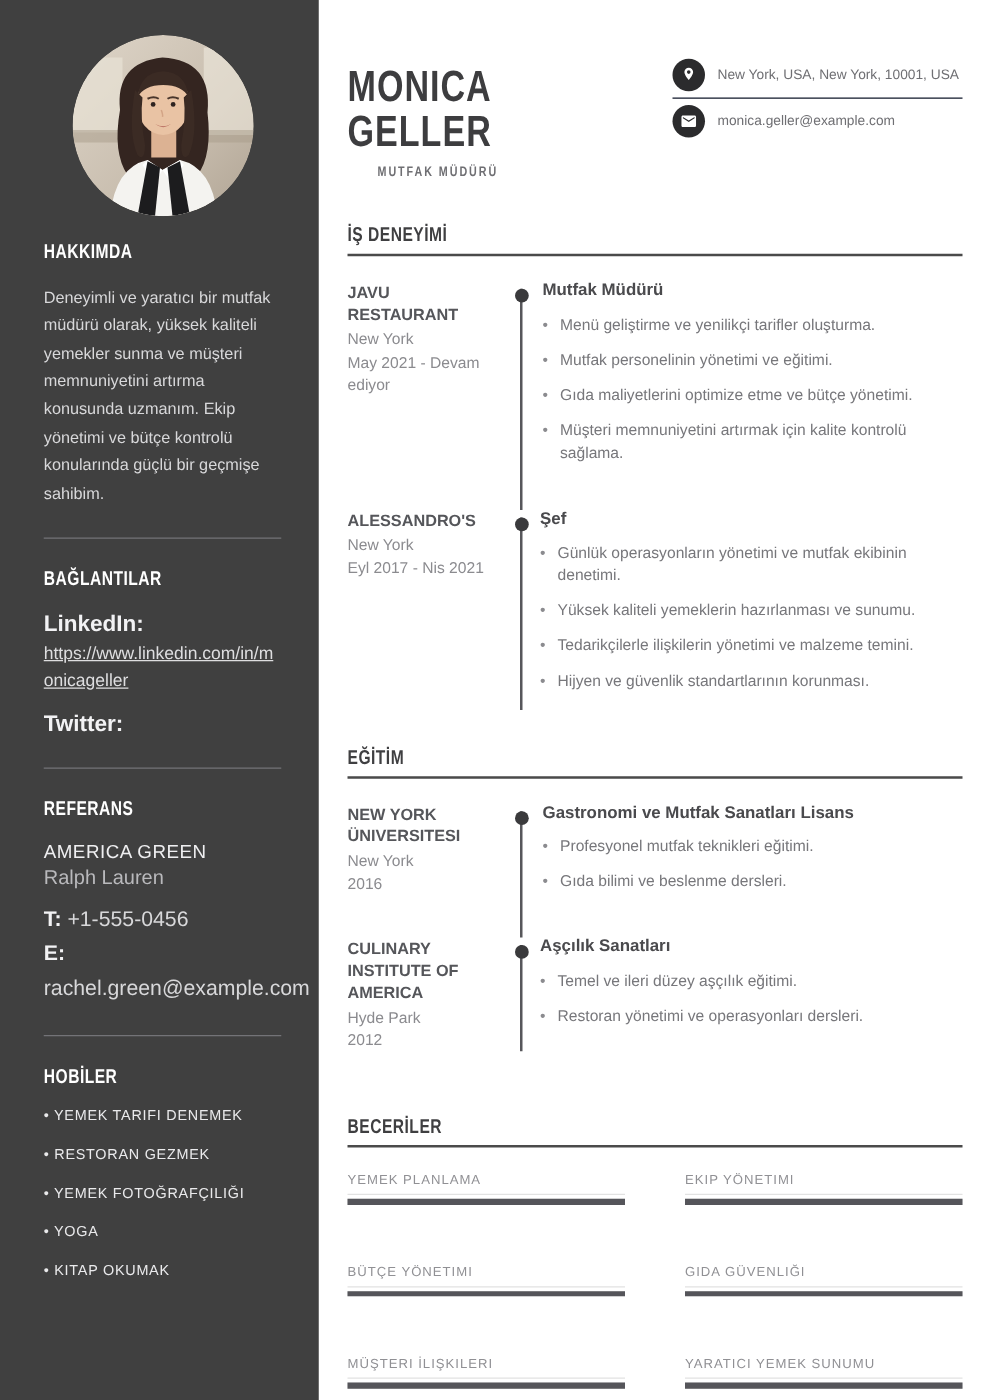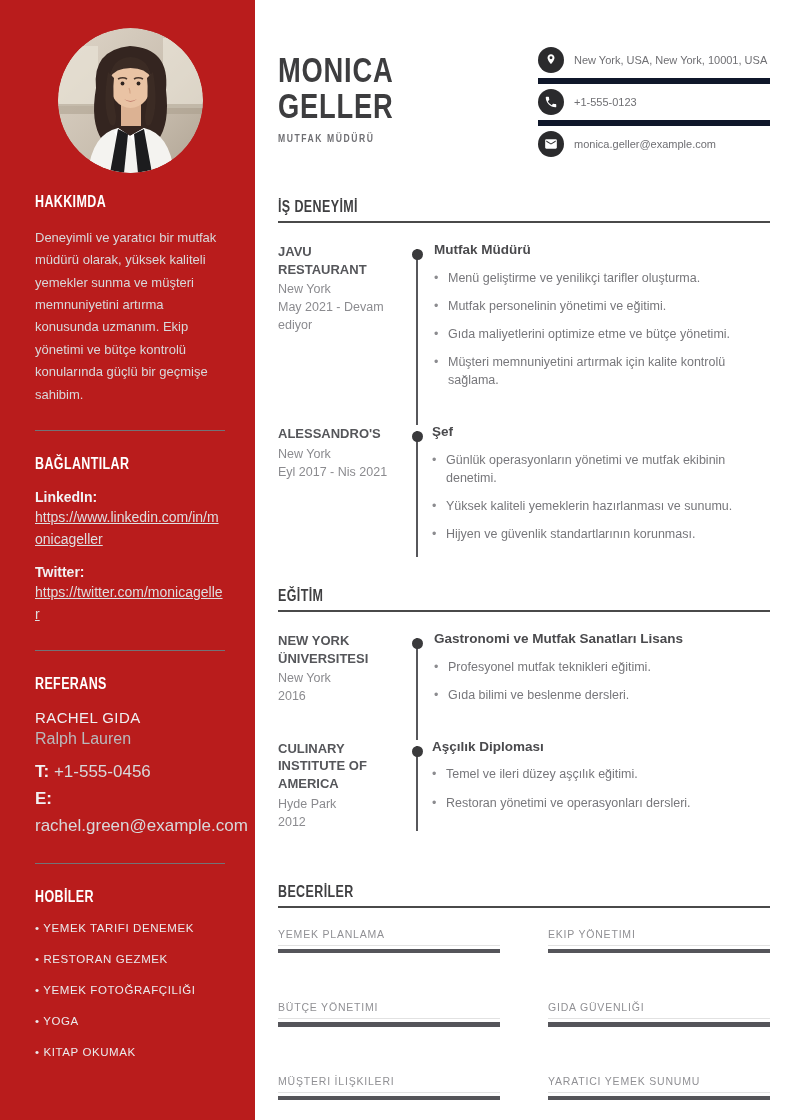--- a/index.html
+++ b/index.html
@@ -4,47 +4,47 @@
 <style>
   * { margin:0; padding:0; box-sizing:border-box; }
   html,body { width:794px; height:1120px; background:#fff; overflow:hidden;
     font-family:"Liberation Sans", sans-serif; color:#55565a; }
   .page { position:relative; width:794px; height:1120px; display:flex; }
 
   
   .cond { display:inline-block; transform:scaleX(0.78); transform-origin:0 50%; white-space:nowrap; }
 
   
-  .sidebar { width:255px; min-width:255px; height:1120px; background:#b91c1c; color:#d6d6d8;
+  .sidebar { width:255px; min-width:255px; height:1120px; background:#404040; color:#d6d6d8;
     padding:28px 30px 36px 35px; }
   .photo-wrap { width:145px; height:145px; margin:0 auto 20px auto; border-radius:50%; overflow:hidden; }
   .side-h { color:#ffffff; font-weight:bold; font-size:16px; letter-spacing:0.5px; margin-bottom:16px; }
   .side-sec { margin-bottom:0; }
   .side-divider { border:none; border-top:1px solid #737377; margin:24px 0 24px 0; }
   .about-text { font-size:13px; line-height:1.72; color:#d8d8da; }
   .link-block { margin-bottom:14px; }
-  .link-label { font-weight:bold; font-size:14px; color:#f2f2f4; margin-bottom:2px; }
+  .link-label { font-weight:bold; font-size:18px; color:#f2f2f4; margin-bottom:2px; }
   .link-url { font-size:14px; color:#dedee0; text-decoration:underline; word-break:break-all; line-height:1.55; display:block; }
   .ref-name { font-size:15px; color:#efeff1; letter-spacing:0.4px; margin-bottom:4px; }
   .ref-company { font-size:16px; color:#b9b9bc; margin-bottom:10px; }
   .ref-row { font-size:17px; line-height:1.6; color:#d8d8da; }
   .ref-row b { color:#f2f2f4; }
   .hobby-item { font-size:11.5px; color:#eaeaec; letter-spacing:0.6px; margin-bottom:19px; }
   .hobby-item::before { content:"• "; color:#eaeaec; }
 
   
   .main { flex:1; padding:40px 24px 0 23px; }
 
-  .header-row { display:flex; justify-content:space-between; margin-bottom:36px; }
+  .header-row { display:flex; justify-content:space-between; margin-bottom:36px;text-align:right; }
   .name-block { padding-top:12px; }
   .name-line { font-size:35px; font-weight:800; color:#3d3d3f; line-height:1.02; letter-spacing:1px; }
   .job-sub { font-size:11px; font-weight:bold; color:#6f6f73; letter-spacing:2px; margin-top:9px; }
   .contact-block { width:232px; padding-top:2px; }
   .contact-row { display:flex; align-items:center; padding:5px 0; }
-  .contact-row.bordered { border-bottom:6px solid #0f172a; }
+  .contact-row.bordered { border-bottom:1px solid #0f172a; }
   .ci { width:26px; height:26px; min-width:26px; border-radius:50%; background:#2b2b2d;
         display:flex; align-items:center; justify-content:center; margin-right:10px; }
   .ci svg { width:14px; height:14px; fill:#ffffff; }
   .contact-text { font-size:11px; color:#6f6f73; }
 
   .section { margin-bottom:30px; }
   .sec-head { border-bottom:2px solid #4a4a4a; padding-bottom:5px; margin-bottom:20px; }
   .sec-title { font-size:16px; font-weight:bold; color:#3f3f41; letter-spacing:0.5px; }
 
   .entry { display:flex; }
@@ -127,29 +127,28 @@
     <hr class="side-divider">
 
     <div class="side-sec">
       <div class="side-h"><span class="cond">BAĞLANTILAR</span></div>
       <div class="link-block">
         <div class="link-label">LinkedIn:</div>
         <a class="link-url">https://www.linkedin.com/in/monicageller</a>
       </div>
       <div class="link-block">
         <div class="link-label">Twitter:</div>
-        <a class="link-url">https://twitter.com/monicageller</a>
       </div>
     </div>
 
     <hr class="side-divider">
 
     <div class="side-sec">
       <div class="side-h"><span class="cond">REFERANS</span></div>
-      <div class="ref-name">RACHEL GIDA</div>
+      <div class="ref-name">AMERICA GREEN</div>
       <div class="ref-company">Ralph Lauren</div>
       <div class="ref-row">
         <b>T:</b>
         <span>+1-555-0456</span>
       </div>
       <div class="ref-row">
         <b>E:</b>
         <span>rachel.green@example.com</span>
       </div>
     </div>
@@ -176,28 +175,20 @@
         <div class="job-sub"><span class="cond">MUTFAK MÜDÜRÜ</span></div>
       </div>
       <div class="contact-block">
         <div class="contact-row bordered">
           <span class="ci">
             <svg viewBox="0 0 24 24">
                 <path d="M12 2C8.7 2 6 4.7 6 8c0 4.4 6 11 6 11s6-6.6 6-11c0-3.3-2.7-6-6-6zm0 8.5A2.5 2.5 0 1 1 12 5.5a2.5 2.5 0 0 1 0 5z"></path>
               </svg>
           </span>
           <span class="contact-text">New York, USA, New York, 10001, USA</span>
-        </div>
-        <div class="contact-row bordered">
-          <span class="ci">
-            <svg viewBox="0 0 24 24">
-                <path d="M6.6 10.8c1.4 2.8 3.8 5.1 6.6 6.6l2.2-2.2c.3-.3.7-.4 1-.2 1.1.4 2.3.6 3.6.6.6 0 1 .4 1 1V20c0 .6-.4 1-1 1C10.6 21 3 13.4 3 4c0-.6.4-1 1-1h3.5c.6 0 1 .4 1 1 0 1.2.2 2.4.6 3.6.1.3 0 .7-.2 1l-2.3 2.2z"></path>
-              </svg>
-          </span>
-          <span class="contact-text">+1-555-0123</span>
         </div>
         <div class="contact-row">
           <span class="ci">
             <svg viewBox="0 0 24 24">
                 <path d="M20 4H4c-1.1 0-2 .9-2 2v12c0 1.1.9 2 2 2h16c1.1 0 2-.9 2-2V6c0-1.1-.9-2-2-2zm0 4-8 5-8-5V6l8 5 8-5v2z"></path>
               </svg>
           </span>
           <span class="contact-text">monica.geller@example.com</span>
         </div>
       </div>
@@ -230,20 +221,21 @@
           <div class="entry-meta">New York</div>
           <div class="entry-meta">Eyl 2017 - Nis 2021</div>
         </div>
         <div class="entry-tl">
             <span class="dot"></span>
           </div>
         <div class="entry-body">
           <div class="entry-role">Şef</div>
           <div class="bullet">Günlük operasyonların yönetimi ve mutfak ekibinin denetimi.</div>
           <div class="bullet">Yüksek kaliteli yemeklerin hazırlanması ve sunumu.</div>
+          <div class="bullet">Tedarikçilerle ilişkilerin yönetimi ve malzeme temini.</div>
           <div class="bullet">Hijyen ve güvenlik standartlarının korunması.</div>
         </div>
       </div>
     </section>
 
     <section class="section" style="">
       <div class="sec-head"><span class="sec-title cond">EĞİTİM</span></div>
 
       <div class="entry">
         <div class="entry-left">
@@ -264,21 +256,21 @@
       <div class="entry">
         <div class="entry-left">
           <div class="entry-org">CULINARY INSTITUTE OF AMERICA</div>
           <div class="entry-meta">Hyde Park</div>
           <div class="entry-meta">2012</div>
         </div>
         <div class="entry-tl">
             <span class="dot"></span>
           </div>
         <div class="entry-body">
-          <div class="entry-role">Aşçılık Diploması</div>
+          <div class="entry-role">Aşçılık Sanatları</div>
           <div class="bullet">Temel ve ileri düzey aşçılık eğitimi.</div>
           <div class="bullet">Restoran yönetimi ve operasyonları dersleri.</div>
         </div>
       </div>
     </section>
 
     <section class="section skills-section">
       <div class="sec-head"><span class="sec-title cond">BECERİLER</span></div>
       <div class="bars-grid">
         <div class="bar-item">

